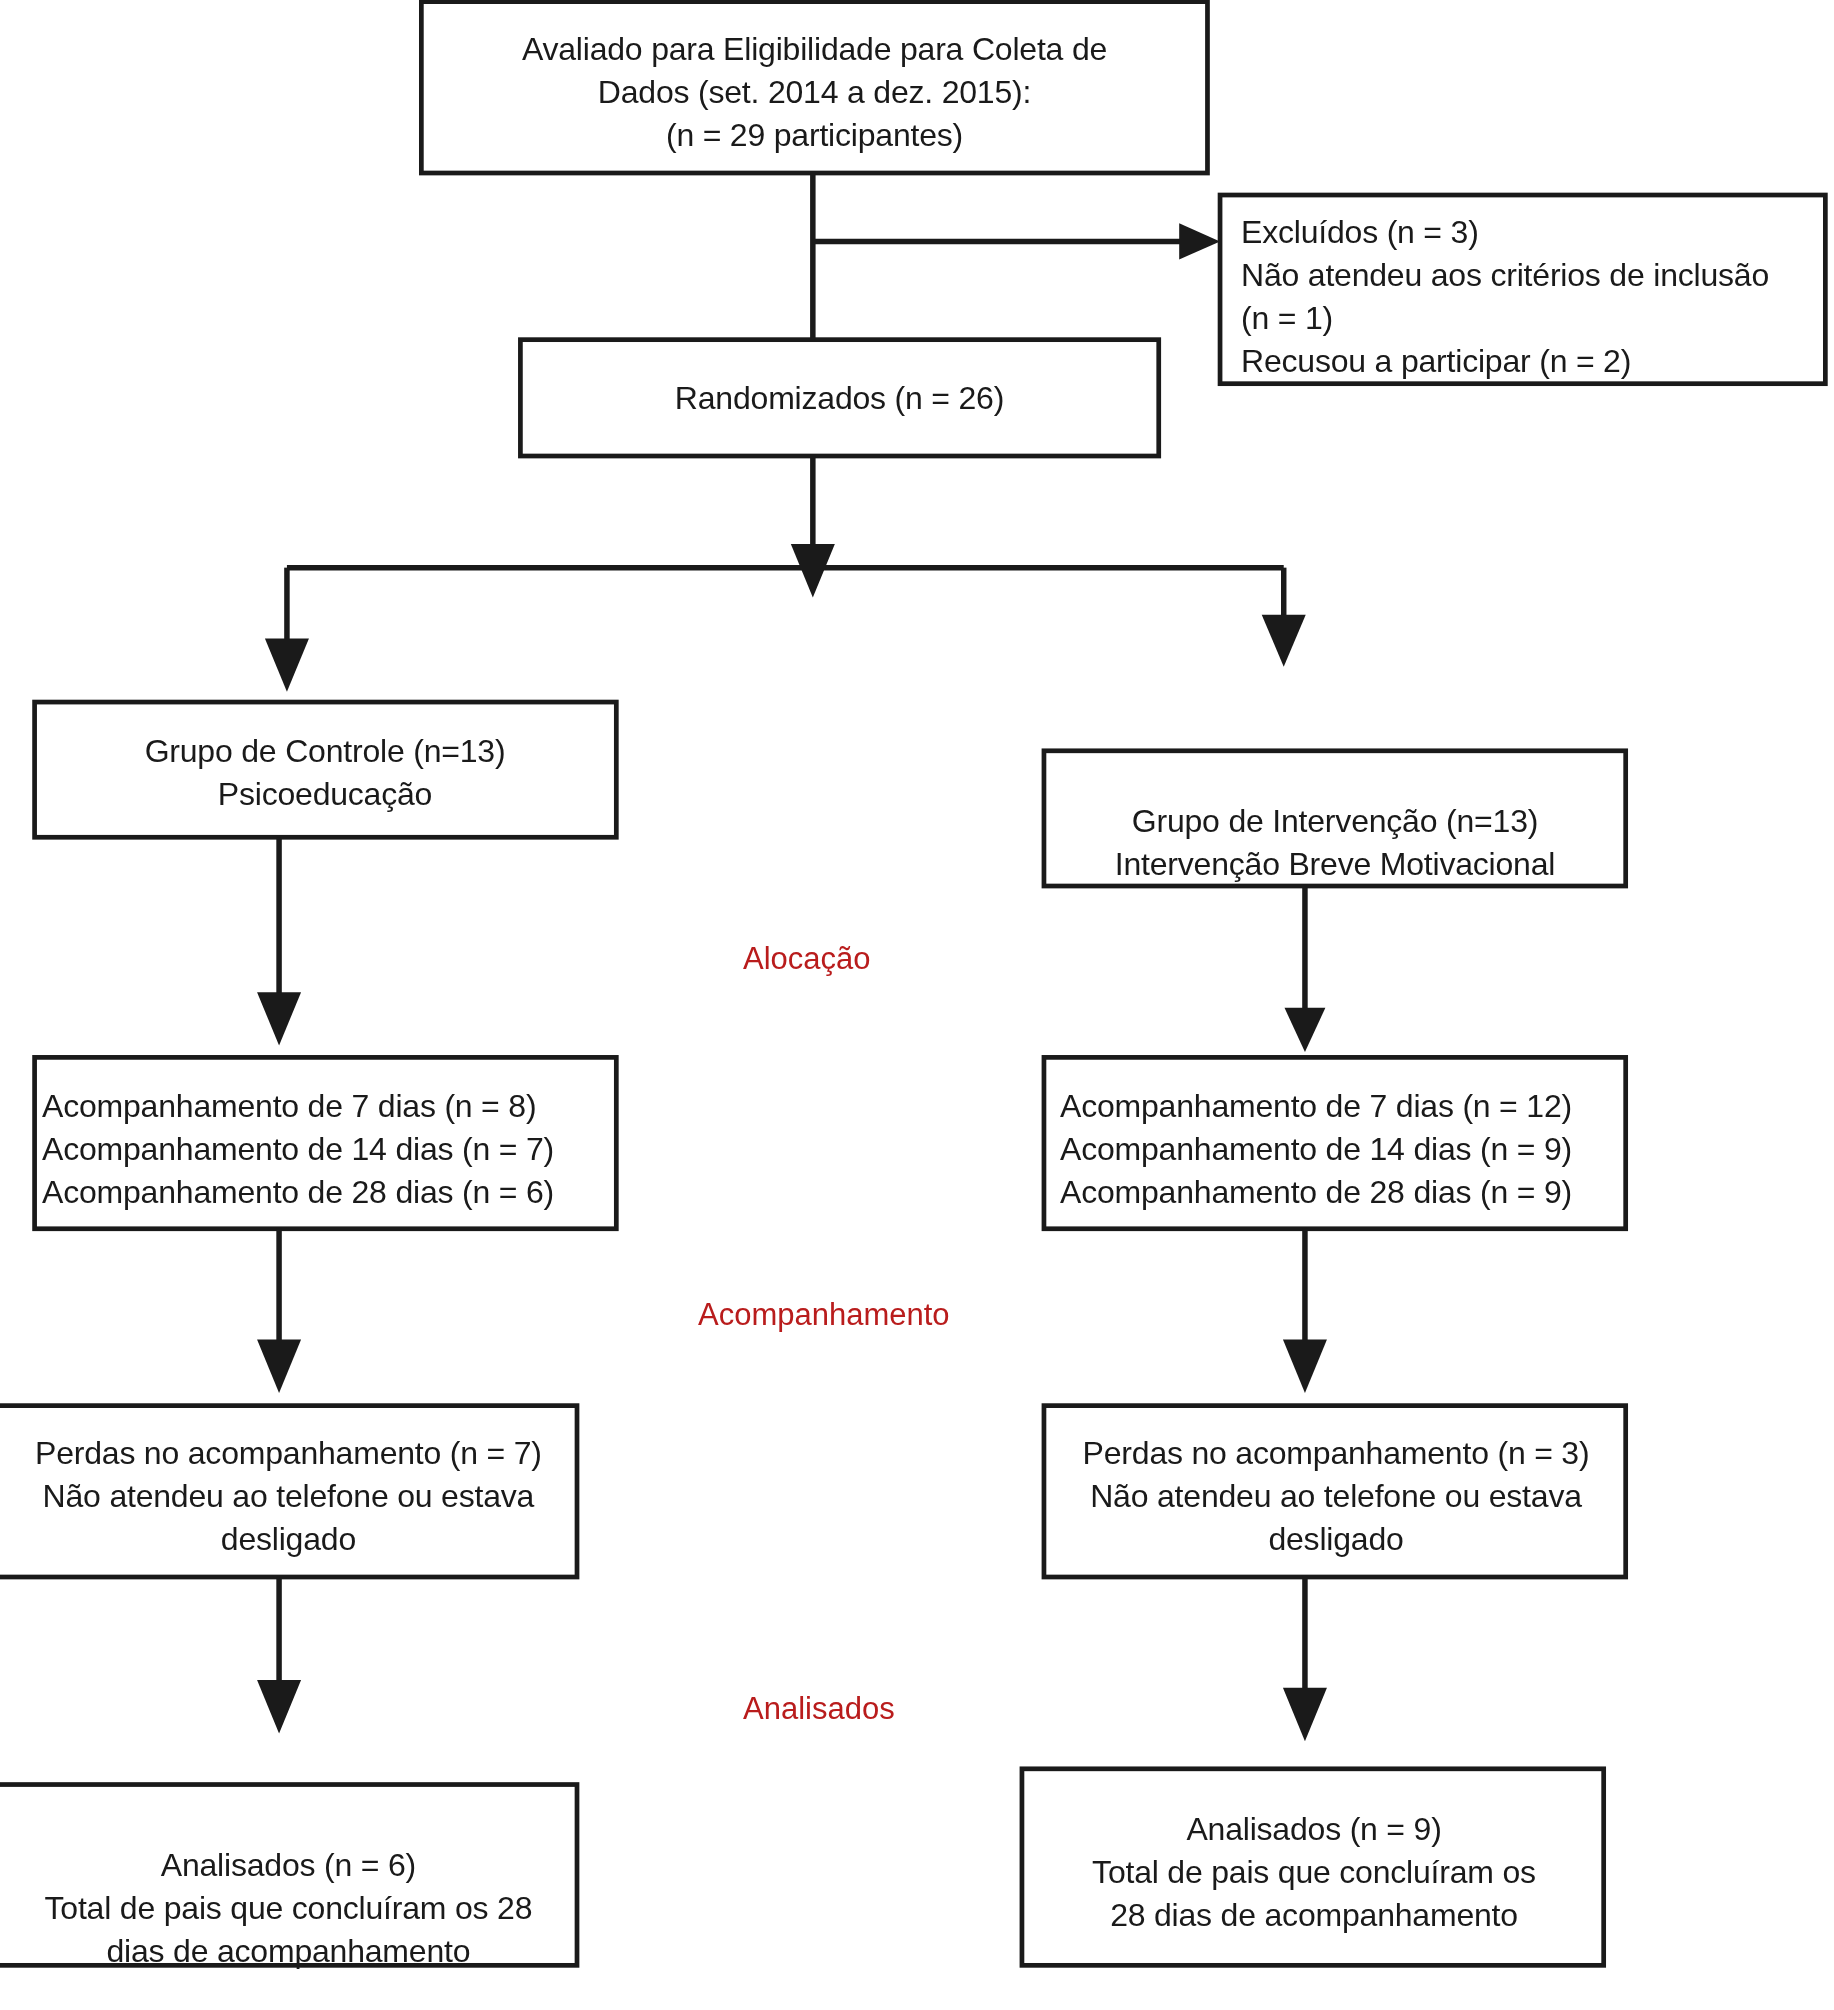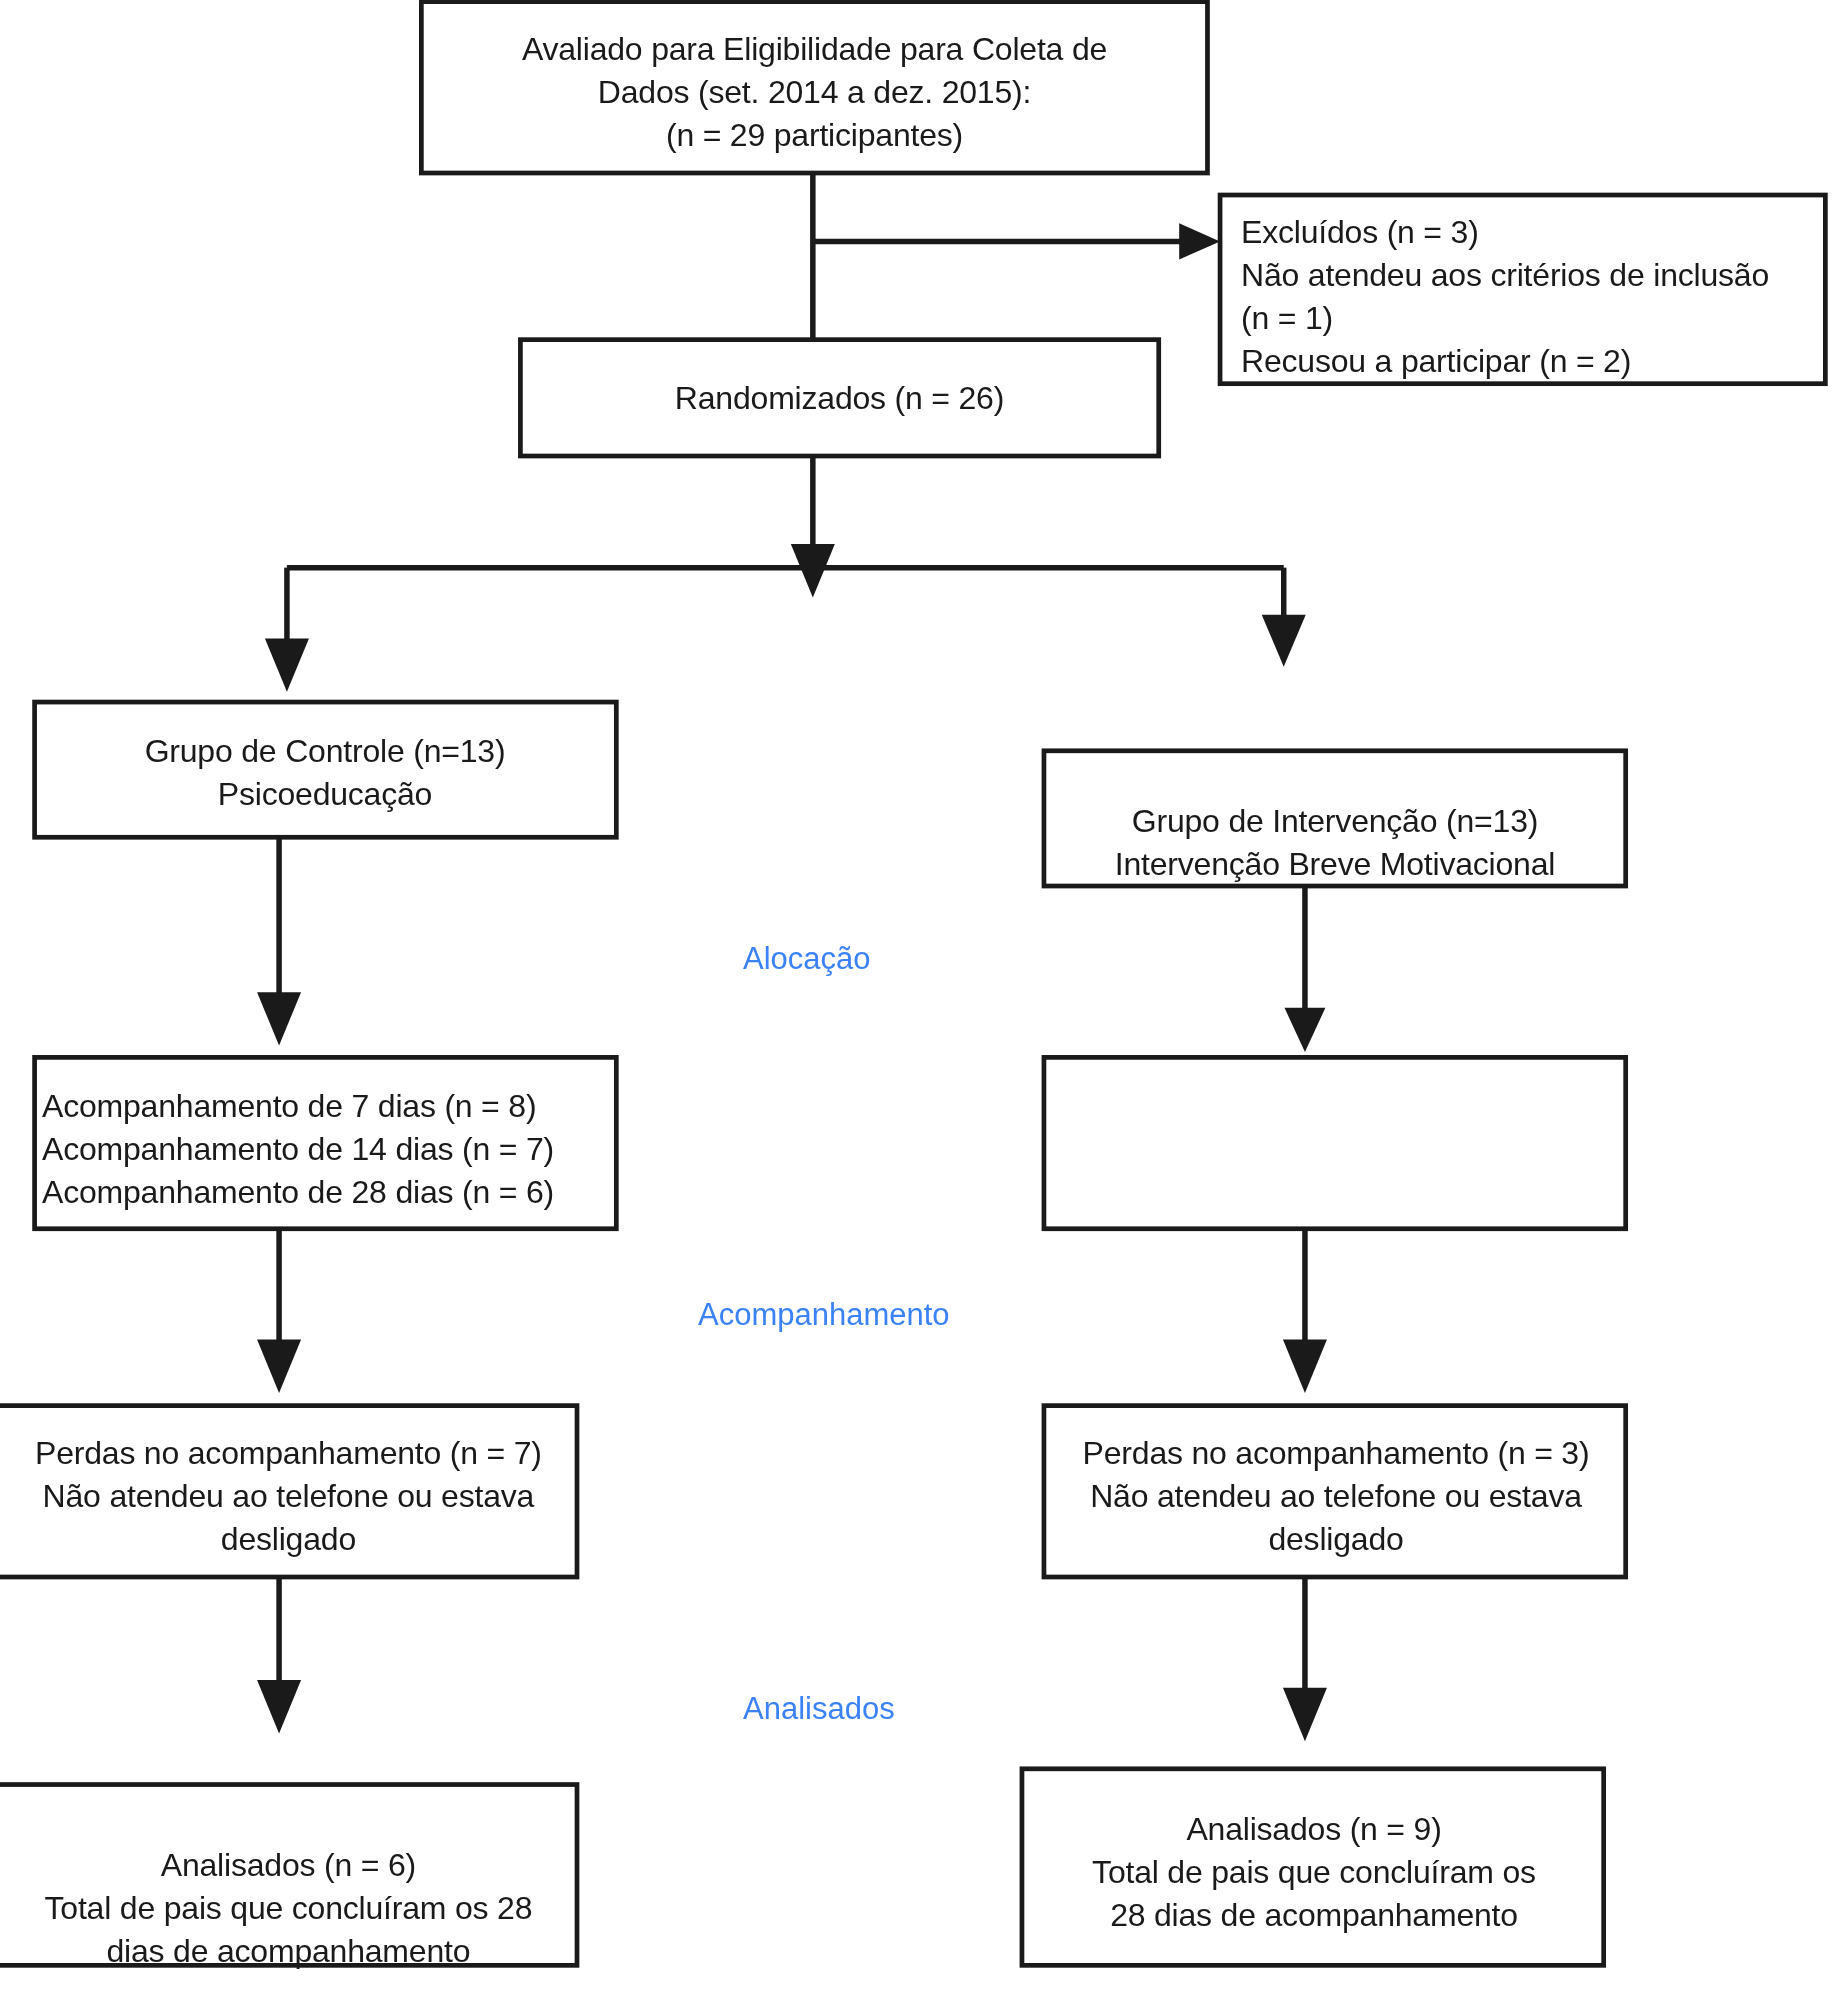--- a/index.html
+++ b/index.html
@@ -45,21 +45,21 @@
     font-family: "Liberation Sans", sans-serif;
     color: #1a1a1a;
     font-size: 32px;
     line-height: 1.34;
     white-space: pre-line;
     letter-spacing: -0.2px;
   }
   .stage-label {
     position: absolute;
     font-family: "Liberation Sans", sans-serif;
-    color: #3b82f6;
+    color: #b91c1c;
     font-size: 31px;
     line-height: 1.2;
     white-space: nowrap;
   }
   .t-center { text-align: center; }
   .t-left { text-align: left; }
 </style>
 </head>
 <body>
 
@@ -129,20 +129,23 @@
   <div class="box-text t-center" style="left:50px; top:730px; width:550px;text-align:center;">Grupo de Controle (n=13)
 Psicoeducação</div>
 
   <div class="box-text t-center" style="left:1060px; top:778px; width:550px;margin-top:22px;">Grupo de Intervenção (n=13)
 Intervenção Breve  Motivacional</div>
 
   <div class="box-text t-left" style="left:42px; top:1085px; width:574px;">Acompanhamento de 7 dias (n = 8)
 Acompanhamento de 14 dias (n = 7)
 Acompanhamento de 28 dias (n = 6)</div>
 
+  <div class="box-text t-left" style="left:1060px; top:1085px; width:574px;">Acompanhamento de 7 dias (n = 12)
+Acompanhamento de 14 dias (n = 9)
+Acompanhamento de 28 dias (n = 9)</div>
 
   <div class="box-text t-center" style="left:7.9px; top:1432px; width:561px;">Perdas no acompanhamento (n = 7)
 Não atendeu ao telefone ou estava
 desligado</div>
 
   <div class="box-text t-center" style="left:1057px; top:1432px; width:558px;">Perdas no acompanhamento (n = 3)
 Não atendeu ao telefone ou estava
 desligado</div>
 
   <div class="box-text t-center" style="left:7.9px; top:1816px; width:561px;margin-top:28px;">Analisados (n = 6)

